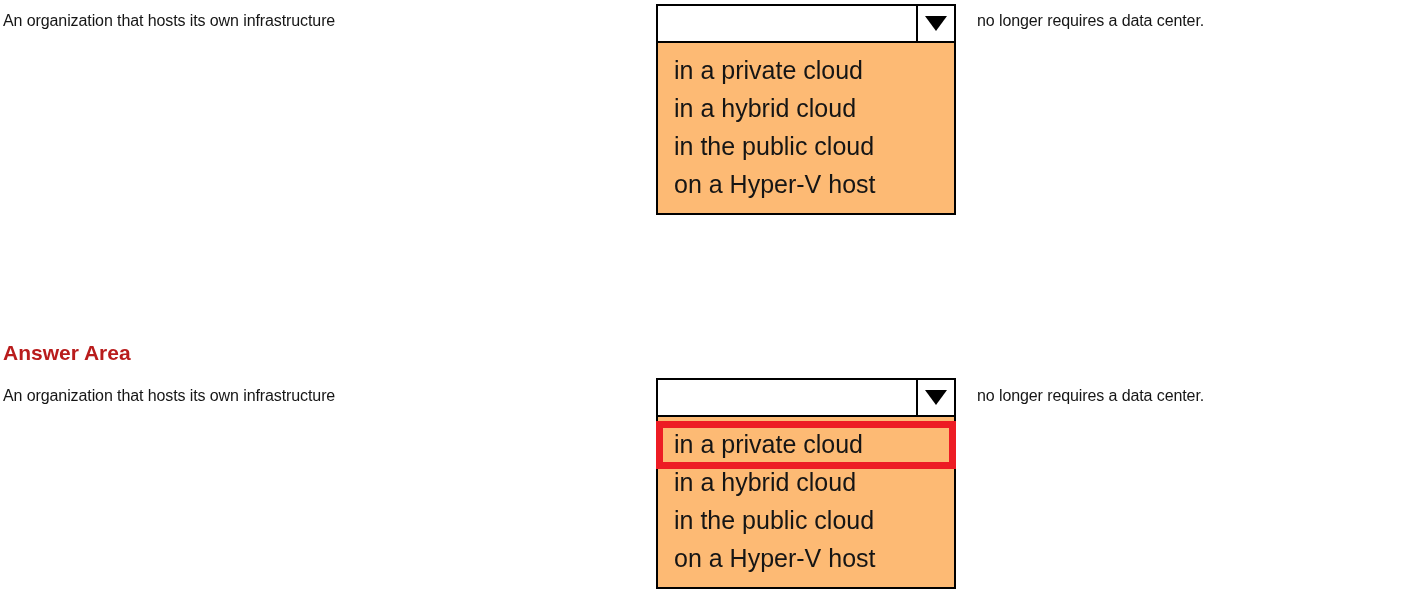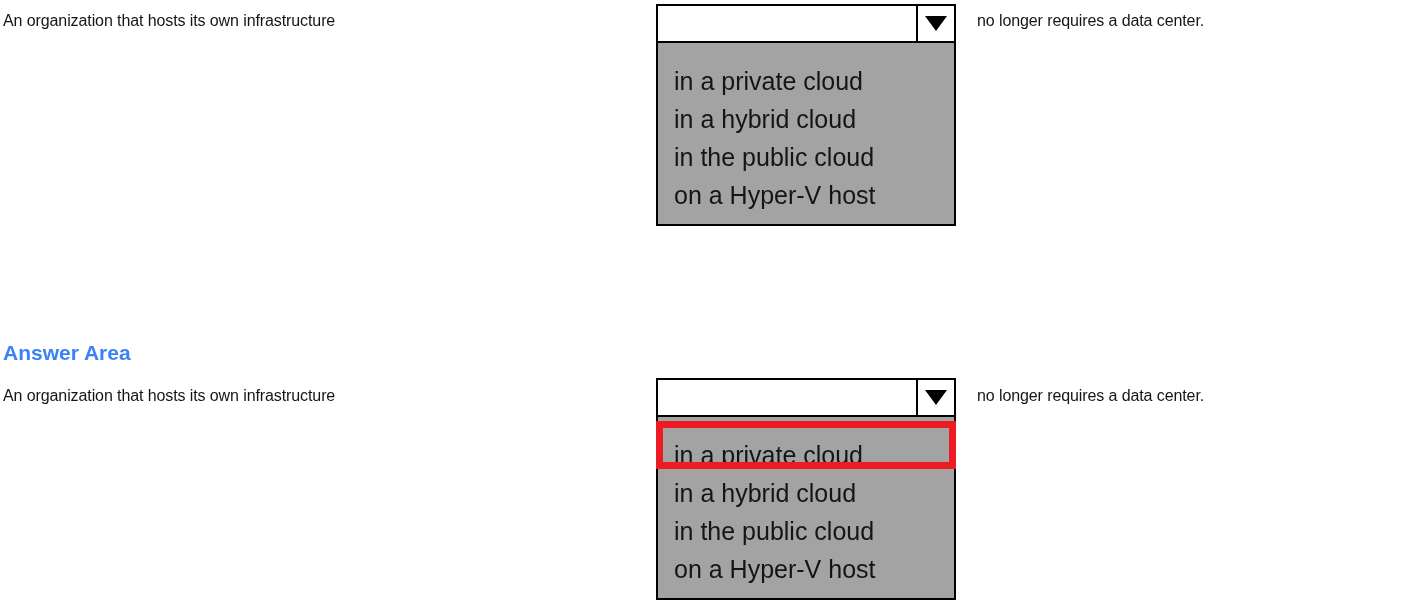--- a/index.html
+++ b/index.html
@@ -24,21 +24,21 @@
     letter-spacing: -0.1px;
     white-space: nowrap;
     color: #151515;
   }
   .answer-area-label {
     position: absolute;
     font-size: 21px;
     font-weight: bold;
     line-height: 24px;
     white-space: nowrap;
-    color: #3b82f6;
+    color: #b91c1c;
     text-align: center;
   }
 
   
   .dropdown {
     position: absolute;
     width: 300px;
   }
   .combo {
     position: relative;
@@ -77,22 +77,22 @@
     border-left: 11px solid transparent;
     border-right: 11px solid transparent;
     border-top: 15px solid #000000;
   }
 
   .listbox {
     position: relative;
     box-sizing: border-box;
     border: 2px solid #000000;
     border-top: none;
-    background: #a3a3a3;
-    padding: 19px 0 10px 0;
+    background: #fdba74;
+    padding: 8px 0 10px 0;
   }
   .list-item {
     position: relative;
     height: 38px;
     line-height: 38px;
     box-sizing: border-box;
     padding: 0 8px 0 16px;
     font-size: 25px;
     white-space: nowrap;
     color: #151515;

